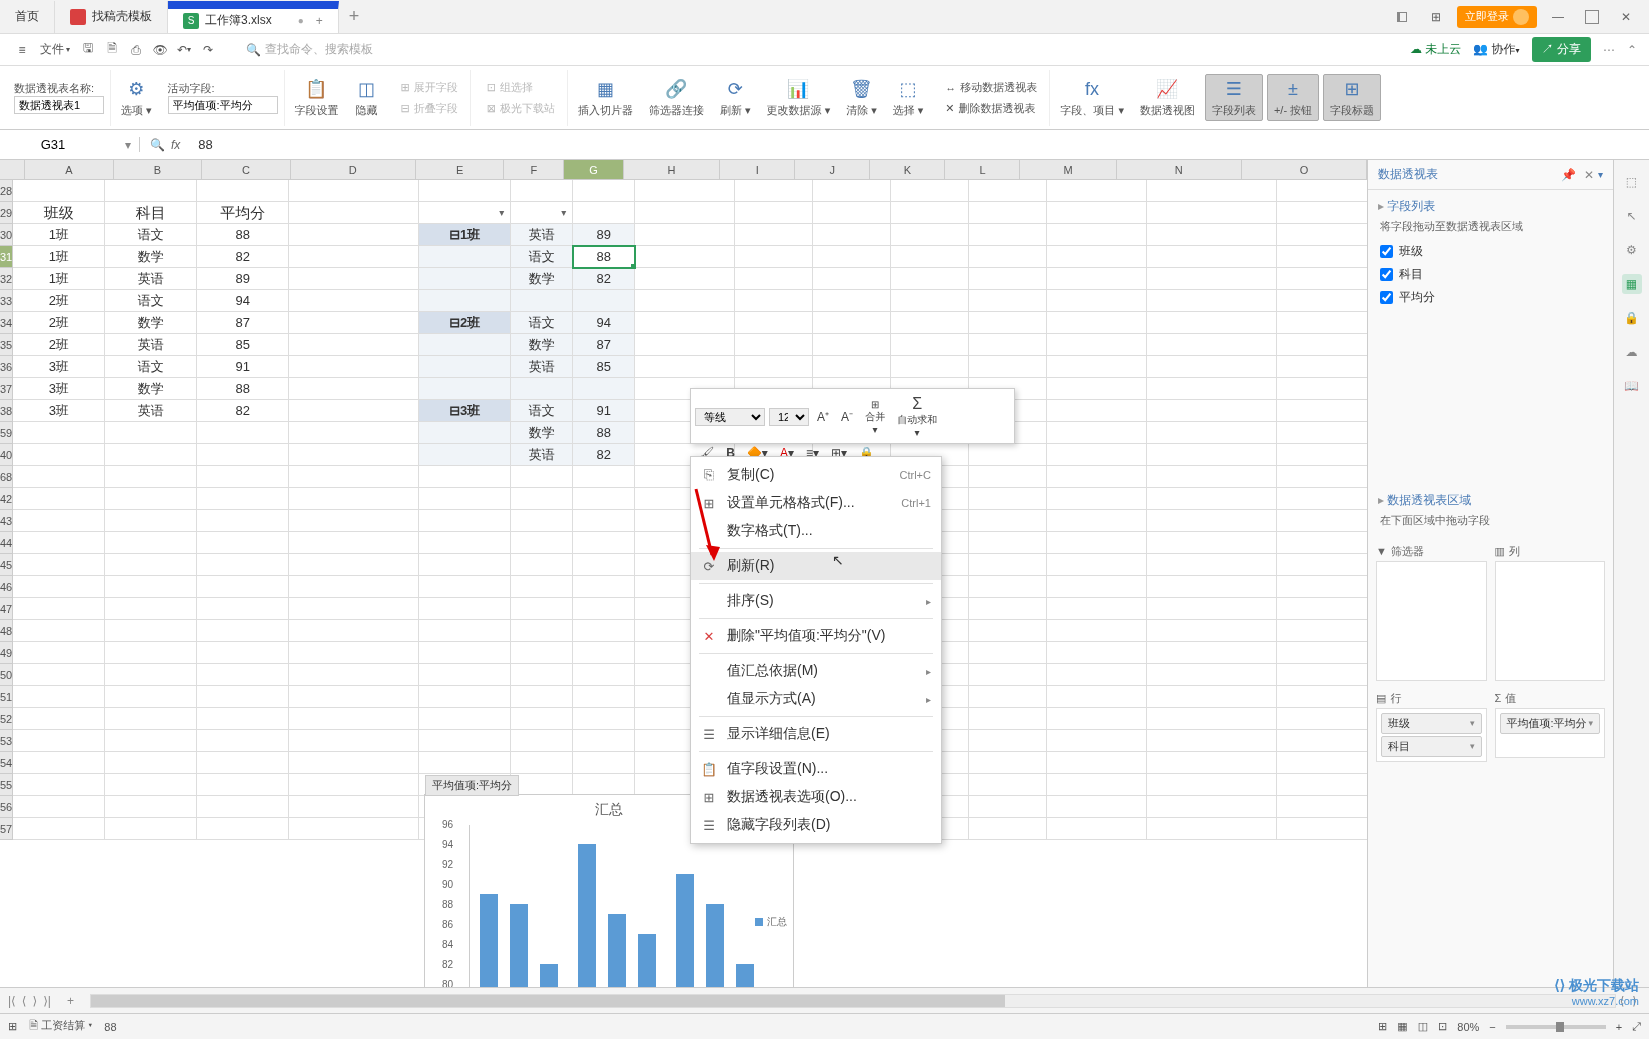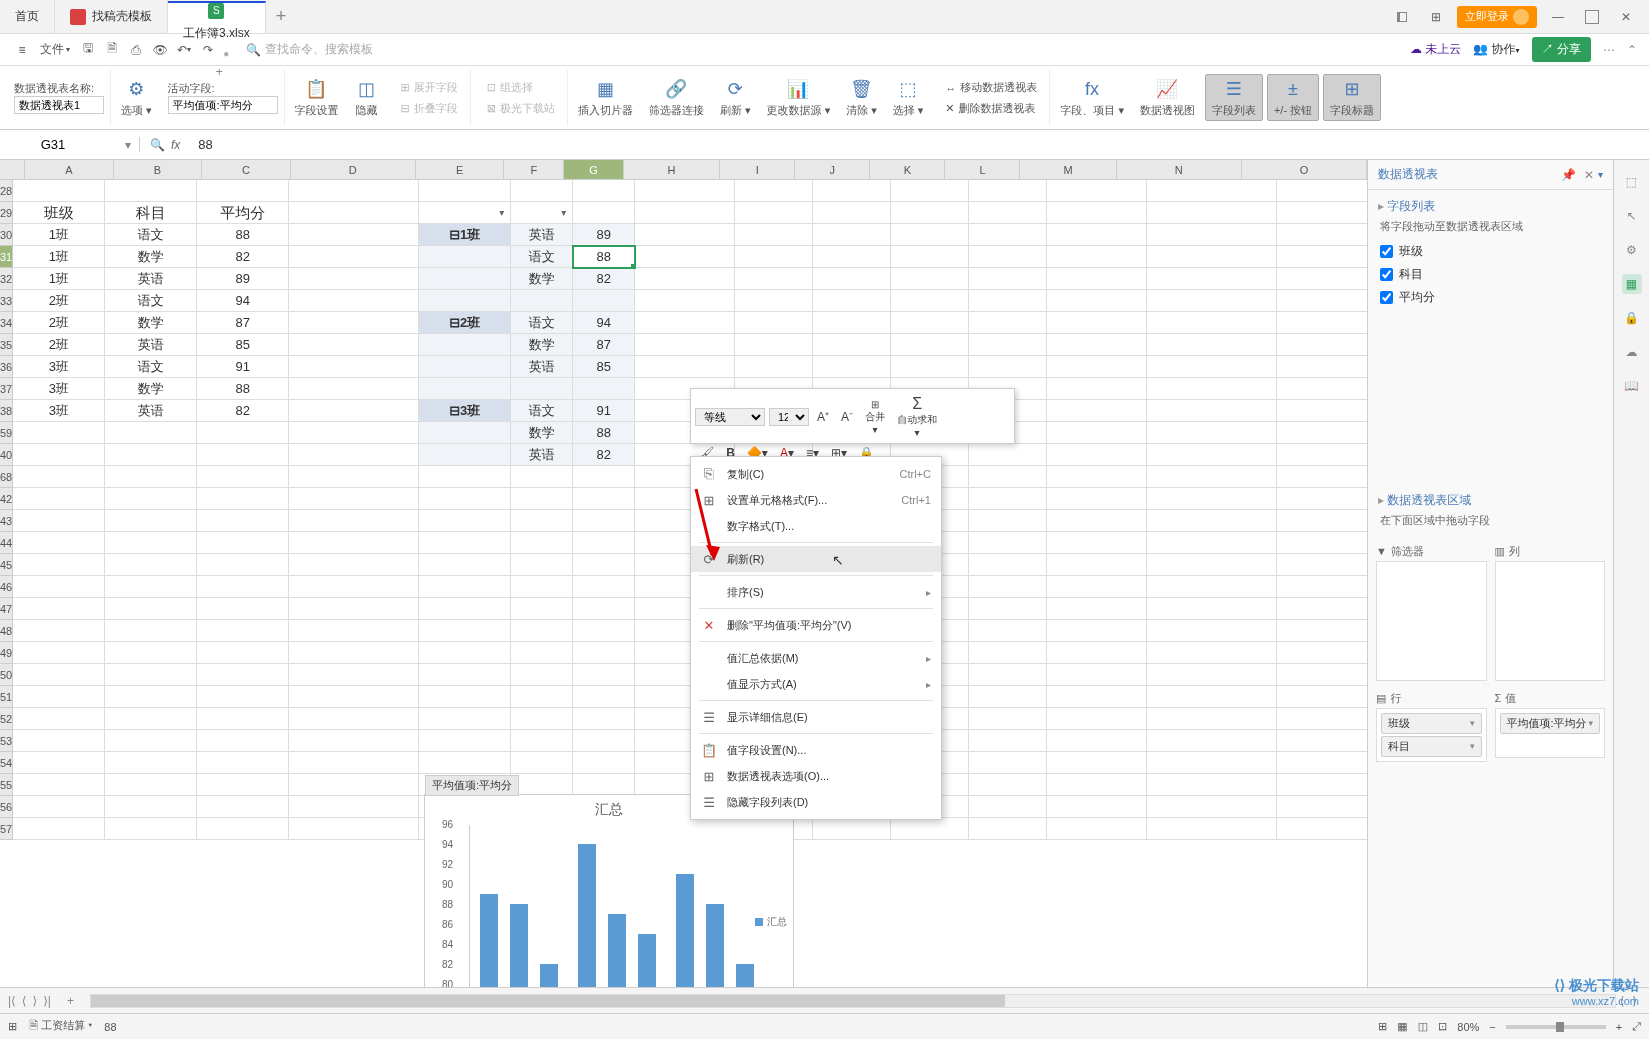--- a/index.html
+++ b/index.html
@@ -3,21 +3,21 @@
   <meta charset="utf-8">
   <style>
     * { box-sizing: border-box; margin: 0; padding: 0; }
     body { font-family: "Microsoft YaHei", sans-serif; font-size: 12px; color: #333; background: #fff; overflow: hidden; width: 1649px; height: 1039px; position: relative; }
     
     
     .title-bar { height: 34px; background: #f2f2f2; display: flex; align-items: center; border-bottom: 1px solid #ddd; }
     .tab { height: 32px; padding: 0 15px; display: flex; align-items: center; gap: 6px; border-right: 1px solid #ddd; cursor: pointer; }
     .tab.first { color: #333; }
     .tab.wps-icon::before { content: ""; width: 16px; height: 16px; background: #d94040; border-radius: 2px; display: inline-block; }
-    .tab.active { background: #fff; border-top: 2px solid #1d4ed8; flex-direction: column; }
+    .tab.active { background: #fff; border-top: 8px solid #1d4ed8; }
     .tab.active::before { content: "S"; width: 16px; height: 16px; background: #2e9e5b; color: #fff; text-align: center; line-height: 16px; border-radius: 2px; font-size: 10px; }
     .tab-add { padding: 0 10px; color: #888; font-size: 18px; cursor: pointer; }
     .title-right { margin-left: auto; display: flex; align-items: center; gap: 8px; padding-right: 10px; }
     .login-btn { background: #ff9000; color: #fff; padding: 3px 8px; border-radius: 3px; font-size: 11px; display: flex; align-items: center; gap: 4px; }
     .login-btn::after { content: ""; width: 16px; height: 16px; background: #ffc060; border-radius: 50%; }
     .win-btn { width: 26px; height: 26px; display: flex; align-items: center; justify-content: center; color: #666; cursor: pointer; }
     .icon-sq { width: 14px; height: 14px; border: 1px solid #888; }
     
     
     .menu-bar { height: 32px; background: #fff; display: flex; align-items: center; border-bottom: 1px solid #ddd; padding: 0 4px; }
@@ -83,21 +83,21 @@
     .mt-row { display: flex; align-items: center; gap: 4px; width: 100%; }
     .mt-sel { border: 1px solid #ccc; padding: 1px 4px; font-size: 11px; }
     .mt-btn { padding: 2px 4px; cursor: pointer; color: #444; display: flex; align-items: center; }
     .mt-sigma { font-size: 16px; }
     
     
     .context-menu { position: absolute; left: 690px; top: 296px; width: 252px; background: #fff; border: 1px solid #ccc; box-shadow: 2px 2px 8px rgba(0,0,0,0.25); z-index: 100; padding: 4px 0; }
     .cm-item { display: flex; align-items: center; padding: 5px 10px; cursor: pointer; gap: 10px; }
     .cm-item:hover, .cm-item.hover { background: #e8e8e8; }
     .cm-icon { width: 16px; height: 16px; display: flex; align-items: center; justify-content: center; color: #666; font-size: 13px; }
-    .cm-label { flex: 1; font-size: 11px; }
+    .cm-label { flex: 1; font-size: 14px; }
     .cm-shortcut { color: #888; font-size: 11px; }
     .cm-arrow::after { content: "▸"; color: #888; font-size: 10px; }
     .cm-sep { height: 1px; background: #e0e0e0; margin: 3px 8px; }
     .cm-del { color: #d94040; }
     
     .red-arrow { position: absolute; left: 692px; top: 325px; z-index: 101; }
     .red-arrow svg { width: 30px; height: 84px; }
     
     
     .chart-box { position: absolute; left: 424px; top: 634px; width: 370px; height: 292px; background: #fff; border: 1px solid #ccc; z-index: 5; }
@@ -197,21 +197,21 @@
       </span>
     <span class="menu-icon">🖫</span>
     <span class="menu-icon">🗎</span>
     <span class="menu-icon">⎙</span>
     <span class="menu-icon">👁</span>
     <span class="menu-icon">↶<span style="font-size:8px">▾</span></span>
     <span class="menu-icon">↷</span>
   </div>
   <div class="search-hint">🔍 <span>查找命令、搜索模板</span></div>
   <div class="menu-right">
-    <span style="color:#4c1d95">☁ <span>未上云</span></span>
+    <span style="color:#15803d">☁ <span>未上云</span></span>
     <span>👥 <span>协作</span><span style="font-size:8px">▾</span></span>
     <div class="share-btn">↗ <span>分享</span></div>
     <span style="color:#888">⋯</span>
     <span style="color:#888">⌃</span>
   </div>
 </div>
 
 <div class="ribbon">
   <div class="ribbon-group">
     <div class="ribbon-label">数据透视表名称:</div>

